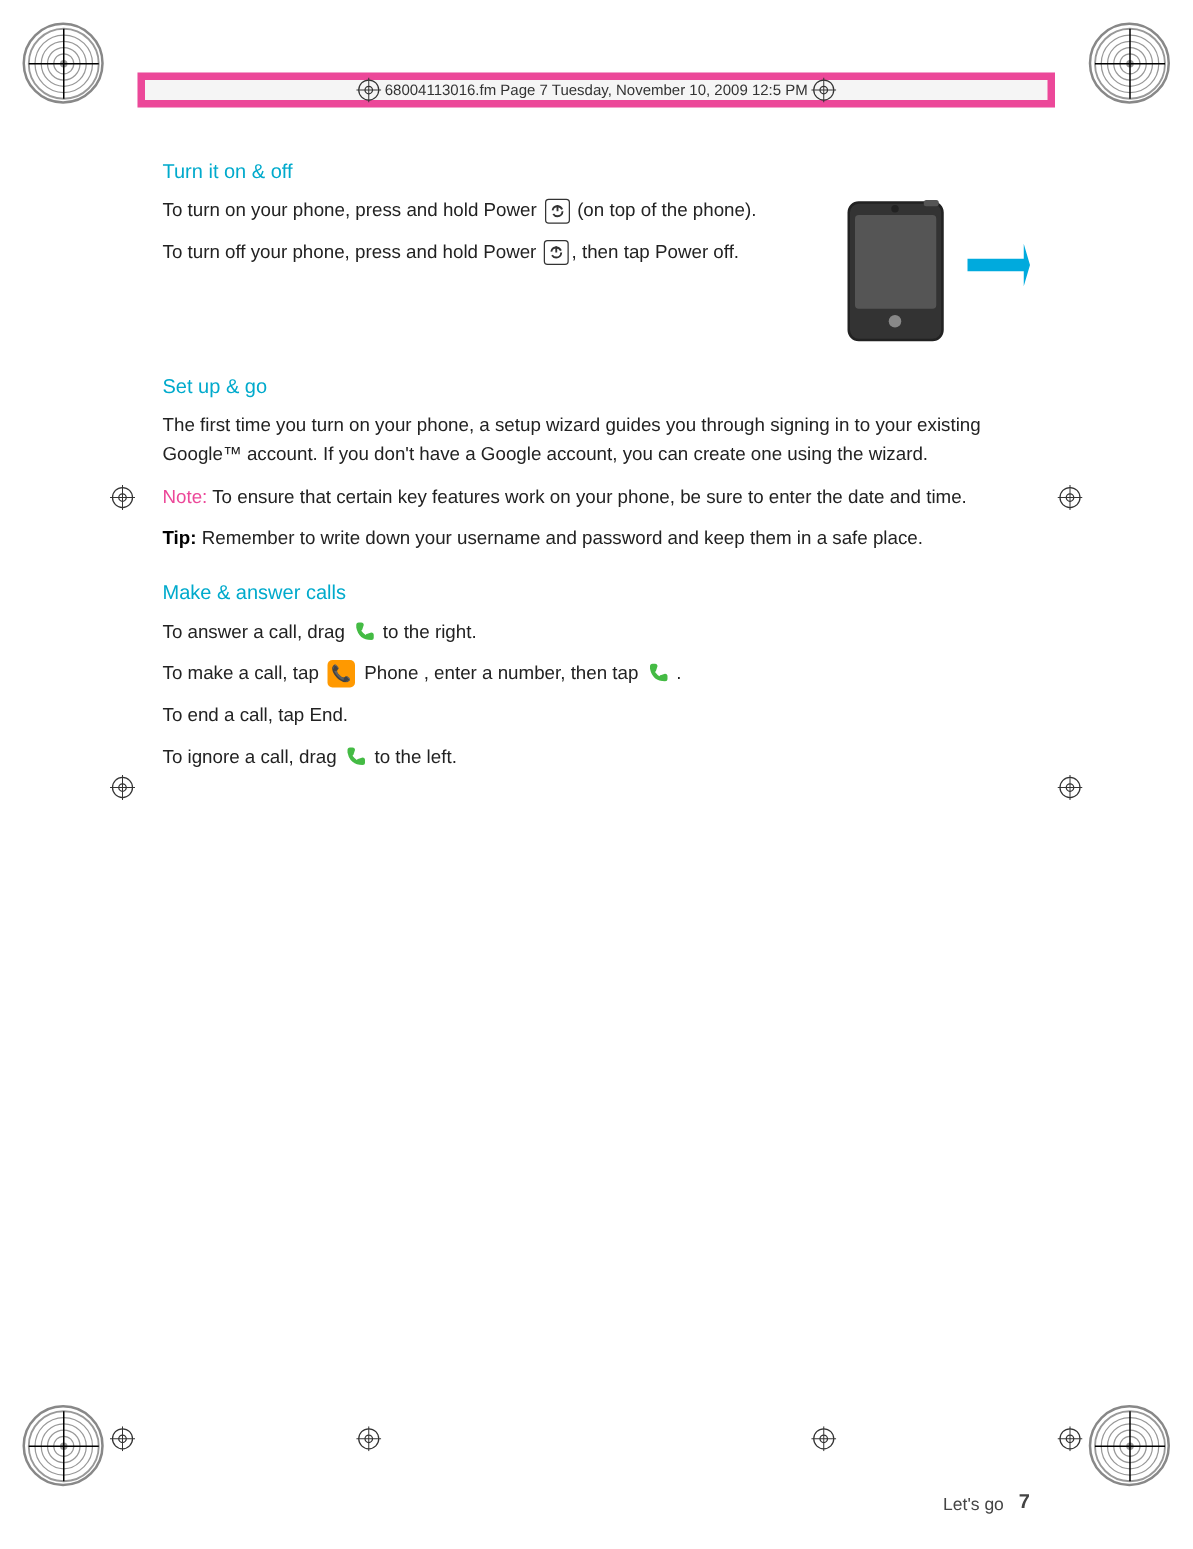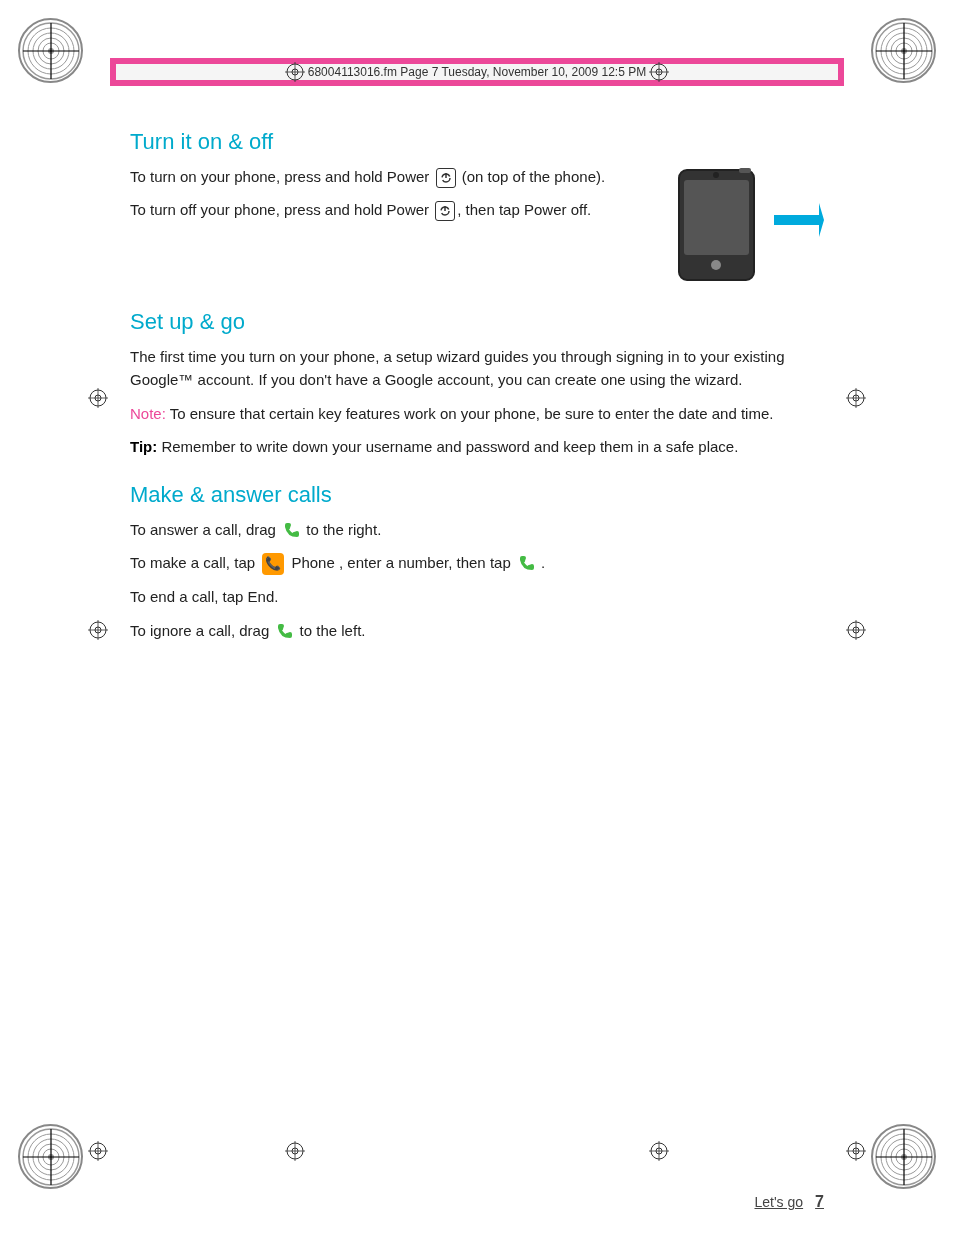--- a/index.html
+++ b/index.html
@@ -51,21 +51,21 @@
     .content {
       position: absolute;
       top: 105px;
       left: 130px;
       right: 130px;
       bottom: 80px;
     }
 
     
     .section-heading {
-      font-size: 22px;
+      font-size: 16px;
       color: #00aacc;
       font-weight: normal;
       margin-bottom: 10px;
       margin-top: 24px;
     }
 
     
     .body-text {
       font-size: 15px;
       color: #222;
@@ -100,24 +100,23 @@
     }
 
     
     .page-footer {
       position: absolute;
       bottom: 28px;
       left: 130px;
       right: 130px;
       display: flex;
       justify-content: flex-end;
-      align-items: center;
+      align-items: flex-end;
       font-size: 14px;
       color: #444;
-      text-decoration: underline;
     }
 
     .page-number {
       font-size: 14px;
       color: #444;
       margin-left: 8px;
     }
 
     
     .phone-svg-container {

